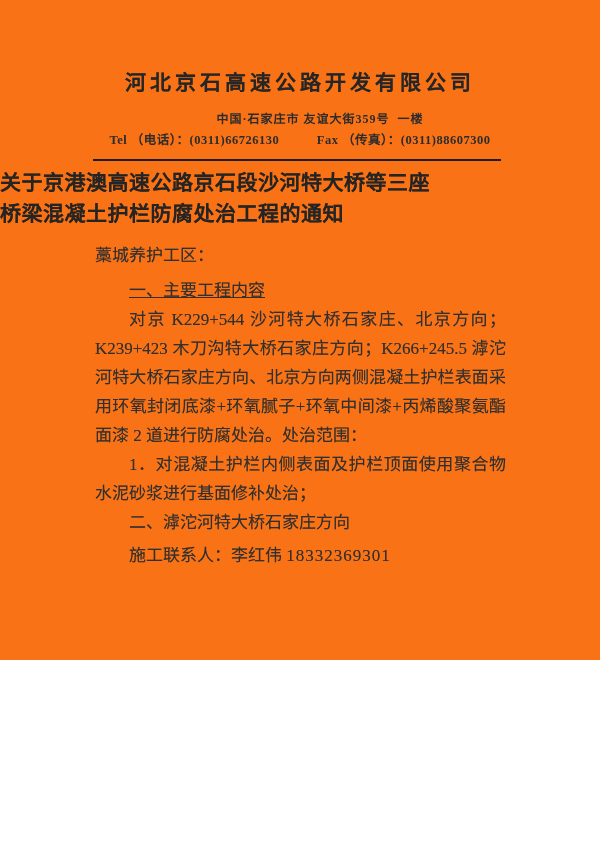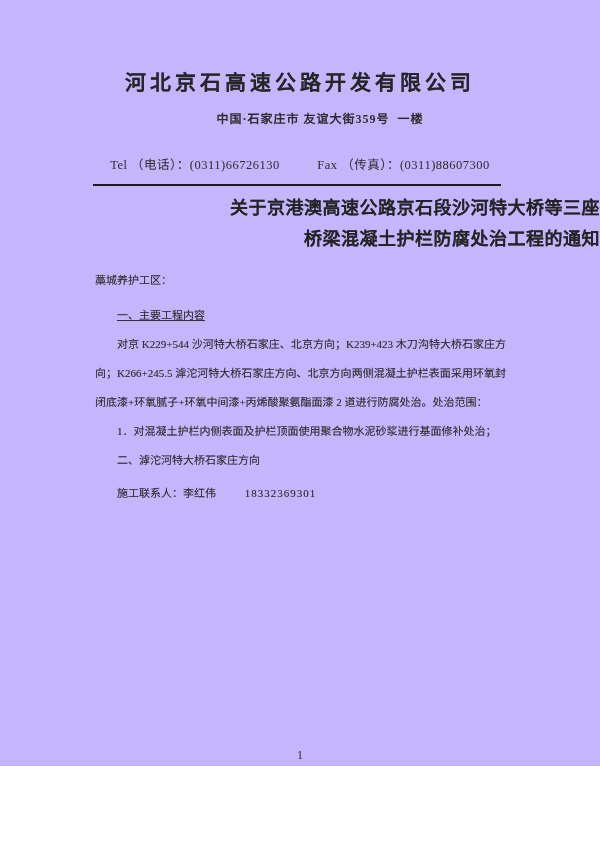--- a/index.html
+++ b/index.html
@@ -3,22 +3,22 @@
 <meta charset="utf-8">
 <style>
   html,body{margin:0;padding:0;}
   body{
     background:#ffffff;
     font-family:"Liberation Serif","DejaVu Serif",serif;
   }
   .page{
     position:relative;
     width:600px;
-    height:766px;
-    background:#c4b5fd;
+    height:660px;
+    background:#f97316;
     color:#2e2e2e;
     overflow:hidden;
     box-sizing:border-box;
   }
   
   .letterhead{
     padding-top:66px;
     text-align:center;
   }
   .company-name{
@@ -31,61 +31,61 @@
   .company-address{
     margin-top:13px;
     font-size:12px;
     font-weight:bold;
     letter-spacing:1px;
     color:#2c2c2c;
     white-space:pre-wrap;
     padding-left:40px;
   }
   .tel-fax-line{
-    margin-top:27px;
+    margin-top:2px;
     font-size:12.5px;
-    font-weight:normal;
+    font-weight:bold;
     color:#2c2c2c;
     letter-spacing:0.5px;
   }
   .tel-fax-line .fax{ margin-left:34px; }
   .header-divider{
     margin:11px 0 0 93px;
     width:408px;
     height:0;
     border:none;
     border-top:2.5px solid #1c1c1c;
   }
   
   .doc-title{
     margin-top:7px;
-    text-align:right;
-    font-size:18px;
+    text-align:left;
+    font-size:21px;
     font-weight:bold;
     line-height:31px;
     color:#242424;
     letter-spacing:0.5px;
     text-shadow:0 0 0.5px rgba(30,30,30,.5);
   }
   
   .doc-body{
     margin:11px 94px 0 95px;
     width:411px;
-    font-size:11px;
+    font-size:17px;
     line-height:29px;
     text-align:justify;
     text-justify:inter-ideograph;
     color:#303030;
     text-shadow:0 0 0.4px rgba(45,45,45,.45);
   }
   .doc-body p{ margin:0; }
   .indent{ text-indent:2em; }
   .gap-above{ margin-top:6px !important;text-decoration:underline; }
   .gap-above-sm{ margin-top:4px !important; }
-  .contact-phone{ margin-left:26px; letter-spacing:1px; }
+  .contact-phone{ letter-spacing:1px; }
   
   .page-footer{
     position:absolute;
     top:748px;
     left:0; right:0;
     text-align:center;
     font-size:12px;
     color:#2e2e2e;
   }
 </style>

